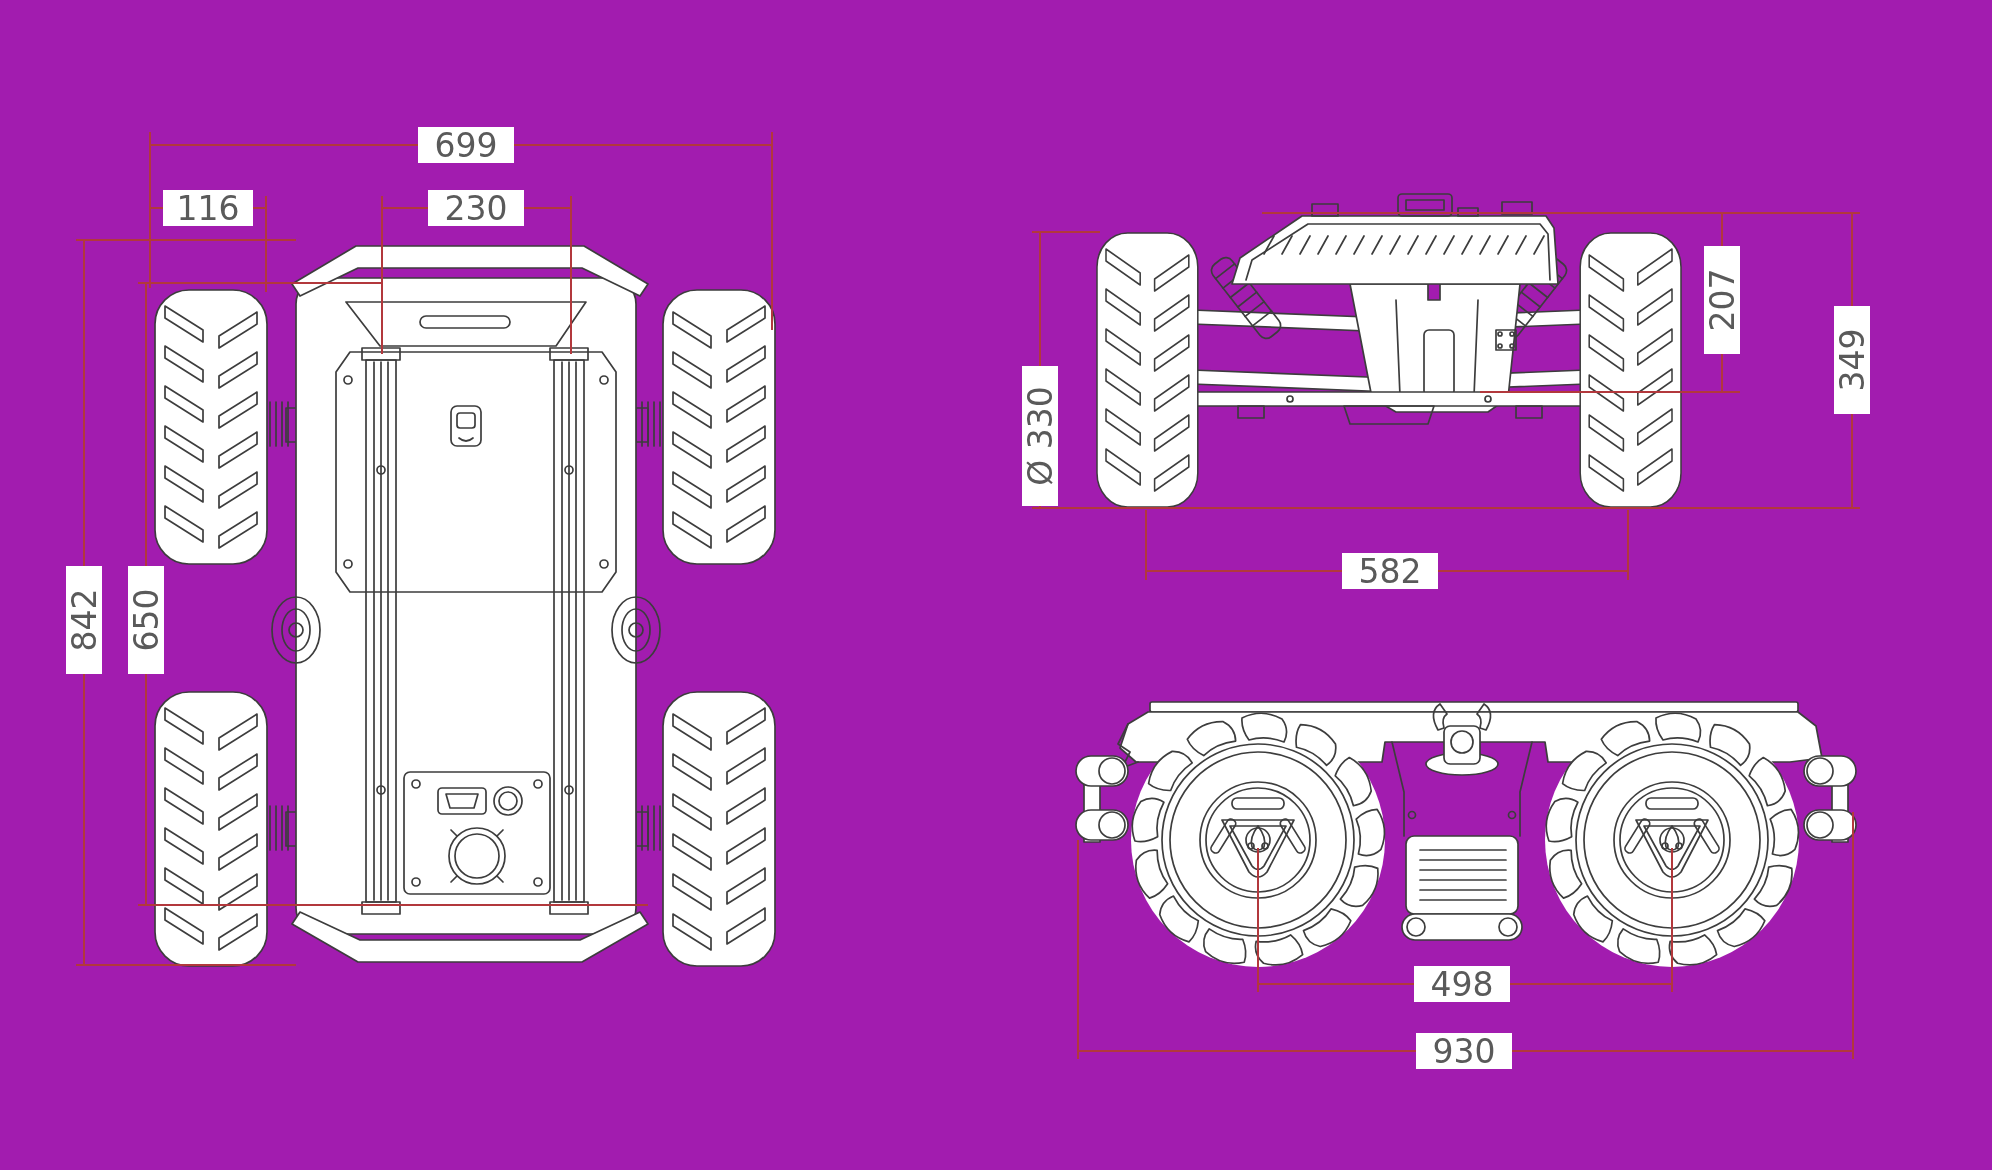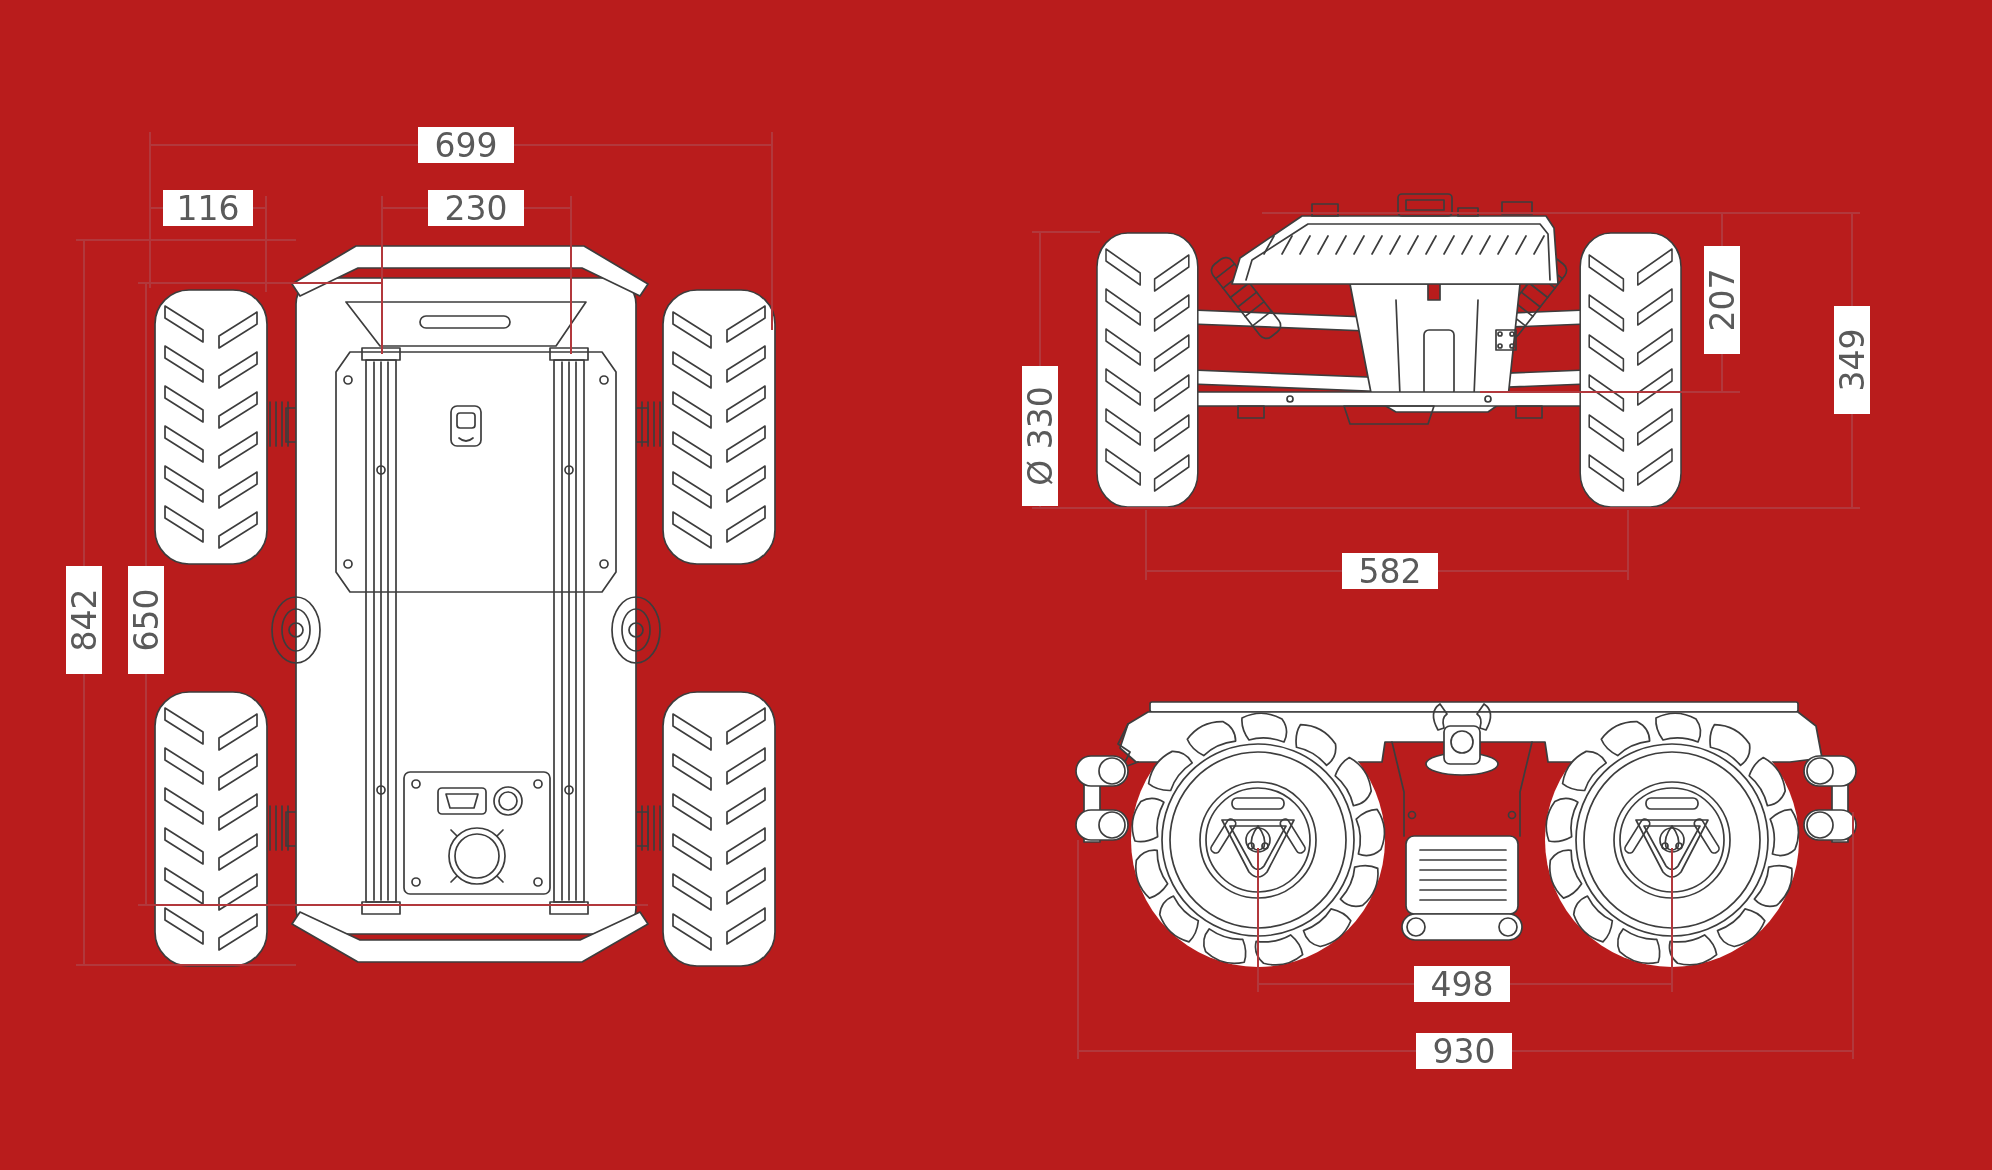--- a/index.html
+++ b/index.html
@@ -1,16 +1,16 @@
 <!DOCTYPE html>
 <html><head>
 <meta charset="utf-8">
 <style>
   html,body{margin:0;padding:0;background:#ffffff;}
-  .stage{width:1992px;height:1170px;position:relative;background:#b91c1c;overflow:hidden;}
+  .stage{width:1992px;height:1170px;position:relative;background:#a21caf;overflow:hidden;}
   svg{display:block;}
   svg text{font-family:"DejaVu Sans","Liberation Sans",sans-serif;font-size:33px;fill:#5a5a5a;stroke:none;}
   .art{stroke:#3d3d3d;stroke-width:1.7;fill:none;stroke-linejoin:round;stroke-linecap:round;}
   .dims{stroke:#b2383c;stroke-width:2;fill:none;stroke-linecap:butt;}
   .gap{fill:#ffffff;stroke:none;}
 </style>
 </head>
 <body>
 
 <div class="stage">

